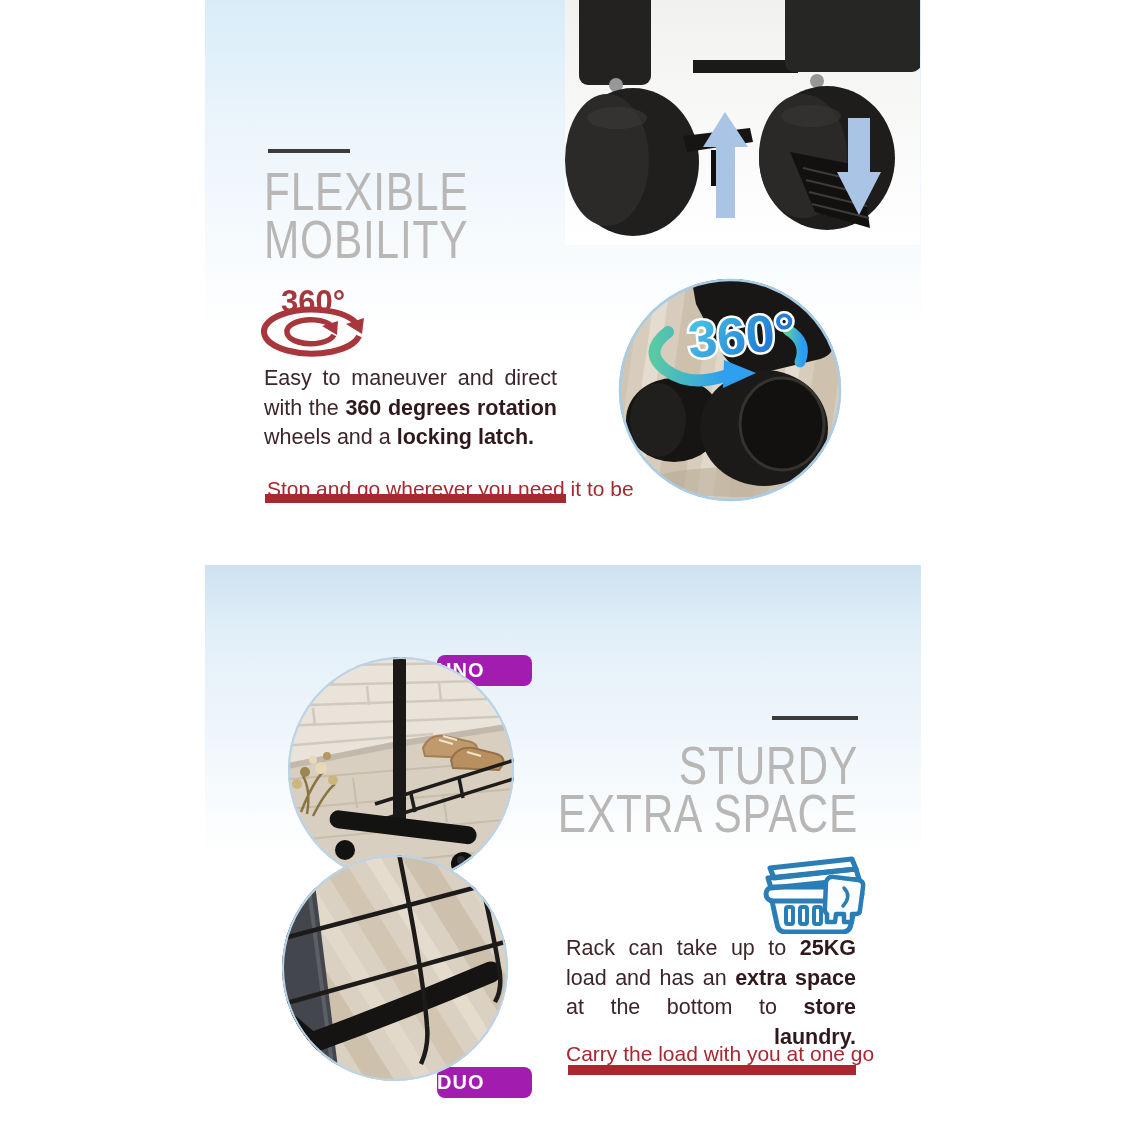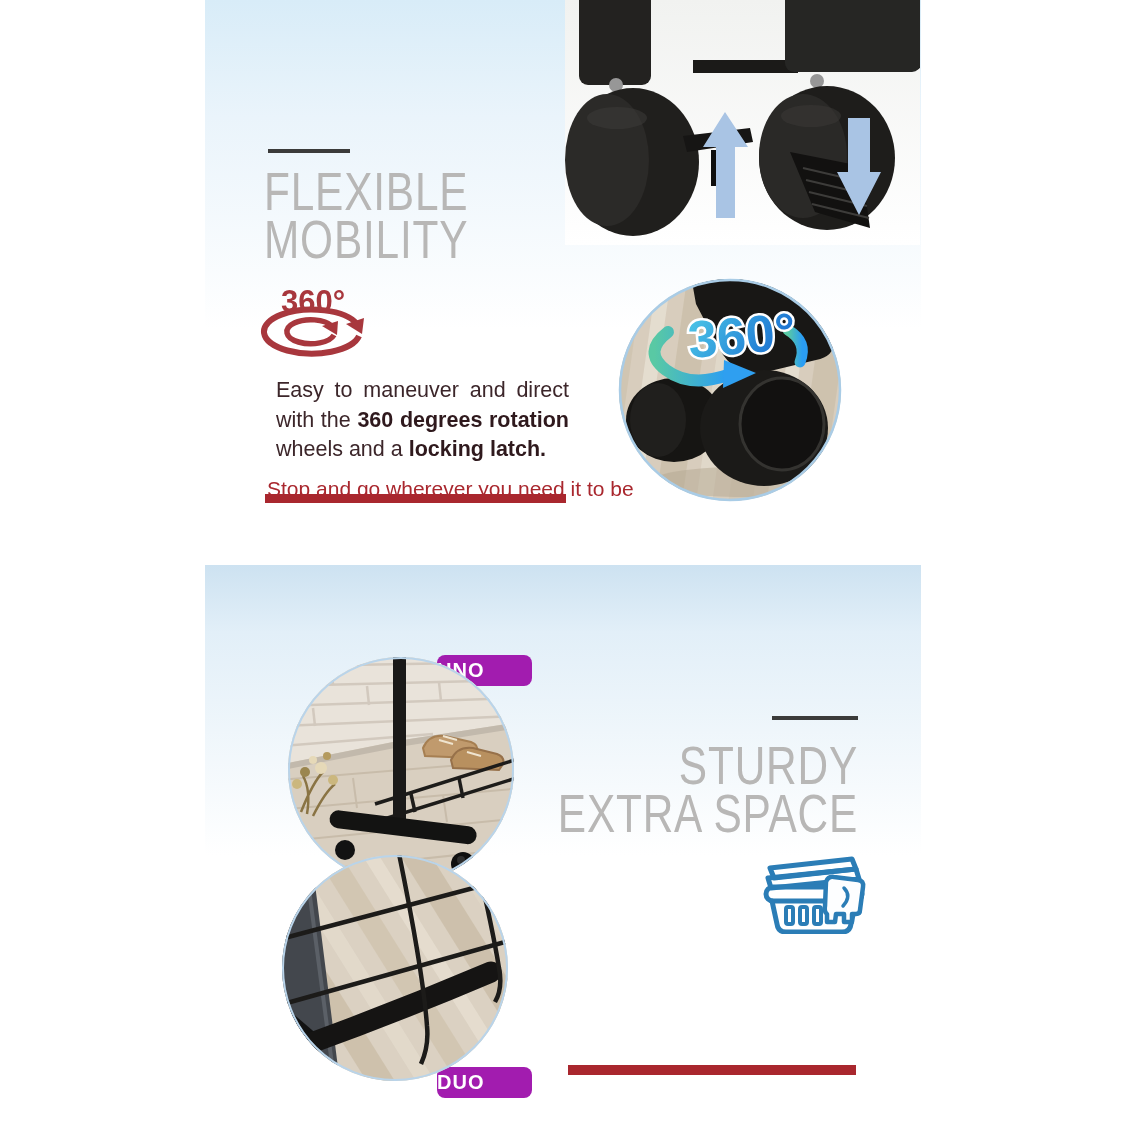--- a/index.html
+++ b/index.html
@@ -56,21 +56,21 @@
   </div>
 
   <svg class="abs" style="left:260px;top:278px" width="110" height="82" viewBox="0 0 110 82">
     <path d="M 97 46 A 48 22 0 1 0 99 58" fill="none" stroke="#a8373d" stroke-width="6"></path>
     <polygon points="104,40 86,46 102,56" fill="#a8373d"></polygon>
     <path d="M 72 48 A 24 12 0 1 0 74 57" fill="none" stroke="#a8373d" stroke-width="5.5"></path>
     <polygon points="78,43 62,48 77,57" fill="#a8373d"></polygon>
     <text x="21" y="34" font-size="31" font-weight="bold" fill="#a8373d">360°</text>
   </svg>
 
-  <p class="abs para para-top" style="margin:12px"><span>Easy to maneuver and direct with the </span><b>360 degrees rotation</b><span> wheels and a </span><b>locking latch.</b></p>
+  <p class="abs para para-top" style="margin:0"><span>Easy to maneuver and direct with the </span><b>360 degrees rotation</b><span> wheels and a </span><b>locking latch.</b></p>
 
   <div class="abs slogan slogan-top">Stop and go wherever you need it to be</div>
   <div class="abs redbar bar-top"></div>
 
   <svg class="abs photo" style="left:565px;top:0" width="355" height="245" viewBox="0 0 355 245">
     <defs>
       <linearGradient id="photoBg" x1="0" y1="0" x2="0" y2="1">
         <stop offset="0" stop-color="#f1f2f0"></stop>
           <stop offset="1" stop-color="#ffffff"></stop>
       </linearGradient>
@@ -271,16 +271,18 @@
       <rect x="30" y="61" width="7" height="17" rx="2"></rect>
       <rect x="44" y="61" width="7" height="17" rx="2"></rect>
       <rect x="58" y="61" width="7" height="17" rx="2"></rect>
     </g>
     <g>
       <path d="M 70 36 Q 72 30 78 31 L 102 34 Q 108 35 107 41 L 104 64 Q 104 68 100 68 L 96 68 L 96 76 L 88 76 L 88 68 L 80 68 L 79 76 L 71 76 L 71 68 Q 68 66 69 60 Z" fill="#fdfeff" stroke="#2b7db6" stroke-width="4.5" stroke-linejoin="round"></path>
       <path d="M 88 42 Q 96 50 87 60" fill="none" stroke="#2b7db6" stroke-width="3.5" stroke-linecap="round"></path>
     </g>
   </svg>
 
-
+  <p class="abs para para-bottom" style="margin:0"><span>Rack can take up to </span><b>25KG</b><span> load and has an </span><b>extra space</b><span> at the bottom to </span><b>store laundry.</b></p>
+
+  <div class="abs slogan slogan-bottom">Carry the load with you at one go</div>
   <div class="abs redbar bar-bottom"></div>
 
 </div>
 
 </body></html>

